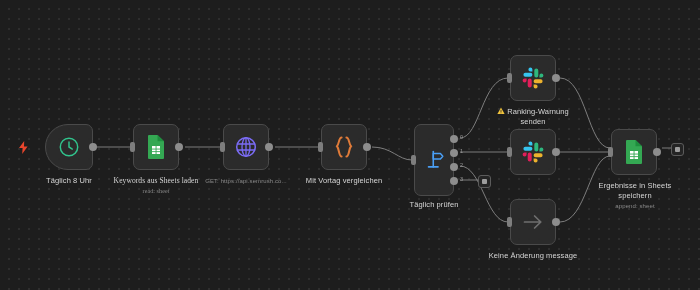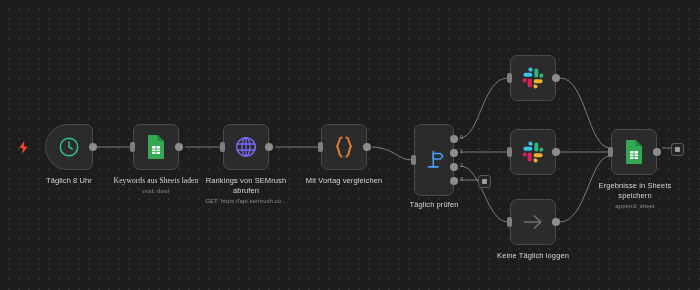--- a/index.html
+++ b/index.html
@@ -221,21 +221,20 @@
     <span>
       <svg class="icon-svg" width="24" height="24" viewBox="0 0 24 24" xmlns="http://www.w3.org/2000/svg">
         <circle cx="12" cy="12" r="9.3" fill="none" stroke="#7b6cf6" stroke-width="1.5"></circle>
         <ellipse cx="12" cy="12" rx="4" ry="9.3" fill="none" stroke="#7b6cf6" stroke-width="1.3"></ellipse>
         <path d="M2.9 9 H21.1 M2.9 15 H21.1 M12 2.7 V21.3" stroke="#7b6cf6" stroke-width="1.3"></path>
       </svg>
     </span>
     <span class="port out"></span>
   </div>
   <div class="label" style="left:196px; top:176px; width:100px;">
-    <span>Rankings von SEMrush abrufen</span>
     <span class="sublabel">GET: https://api.semrush.co...</span>
   </div>
 
   <div class="node" style="left:321px; top:124px;">
     <span class="port in"></span>
     <span>
       <svg class="icon-svg" width="22" height="24" viewBox="0 0 22 24" xmlns="http://www.w3.org/2000/svg">
         <path d="M8.6 2.5 C5.6 2.5 6.4 8.6 4 11.2 C6.4 13.8 5.6 21.5 8.6 21.5" fill="none" stroke="#e07b39" stroke-width="2" stroke-linecap="round"></path>
         <path d="M13.4 2.5 C16.4 2.5 15.6 8.6 18 11.2 C15.6 13.8 16.4 21.5 13.4 21.5" fill="none" stroke="#e07b39" stroke-width="2" stroke-linecap="round"></path>
       </svg>
@@ -281,20 +280,30 @@
     <span>
       <svg class="icon-svg" width="24" height="24" viewBox="0 0 24 24" xmlns="http://www.w3.org/2000/svg">
         <path d="M5.6 14.6a2 2 0 1 1-2-2h2z M6.7 14.6a2 2 0 0 1 4 0v5a2 2 0 1 1-4 0z" fill="#e01e5a"></path>
         <path d="M9.4 5.6a2 2 0 1 1 2-2v2z M9.4 6.7a2 2 0 0 1 0 4h-5a2 2 0 1 1 0-4z" fill="#36c5f0"></path>
         <path d="M18.4 9.4a2 2 0 1 1 2 2h-2z M17.3 9.4a2 2 0 0 1-4 0v-5a2 2 0 1 1 4 0z" fill="#2eb67d"></path>
         <path d="M14.6 18.4a2 2 0 1 1-2 2v-2z M14.6 17.3a2 2 0 0 1 0-4h5a2 2 0 1 1 0 4z" fill="#ecb22e"></path>
       </svg>
     </span>
     <span class="port out"></span>
   </div>
+  <div class="label" style="left:488px; top:107px; width:90px;">
+    <span class="label-inline-icon">
+      <svg class="icon-svg" width="8" height="8" viewBox="0 0 12 12" xmlns="http://www.w3.org/2000/svg">
+        <path d="M6 0.8 L11.4 10.6 H0.6 z" fill="#f2c43d"></path>
+        <rect x="5.4" y="4.2" width="1.2" height="3.4" fill="#2b2b2b"></rect>
+        <rect x="5.4" y="8.2" width="1.2" height="1.2" fill="#2b2b2b"></rect>
+      </svg>
+    </span><span>Ranking-Warnung senden</span>
+    <span class="sublabel">post: message</span>
+  </div>
 
   <div class="node" style="left:510px; top:129px;">
     <span class="port in"></span>
     <span>
       <svg class="icon-svg" width="24" height="24" viewBox="0 0 24 24" xmlns="http://www.w3.org/2000/svg">
         <path d="M5.6 14.6a2 2 0 1 1-2-2h2z M6.7 14.6a2 2 0 0 1 4 0v5a2 2 0 1 1-4 0z" fill="#e01e5a"></path>
         <path d="M9.4 5.6a2 2 0 1 1 2-2v2z M9.4 6.7a2 2 0 0 1 0 4h-5a2 2 0 1 1 0-4z" fill="#36c5f0"></path>
         <path d="M18.4 9.4a2 2 0 1 1 2 2h-2z M17.3 9.4a2 2 0 0 1-4 0v-5a2 2 0 1 1 4 0z" fill="#2eb67d"></path>
         <path d="M14.6 18.4a2 2 0 1 1-2 2v-2z M14.6 17.3a2 2 0 0 1 0-4h5a2 2 0 1 1 0 4z" fill="#ecb22e"></path>
       </svg>
@@ -305,21 +314,21 @@
   <div class="node" style="left:510px; top:199px;">
     <span class="port in"></span>
     <span>
       <svg class="icon-svg" width="24" height="24" viewBox="0 0 24 24" xmlns="http://www.w3.org/2000/svg">
         <path d="M3.5 12 H19.5 M13.6 6 L19.8 12 L13.6 18" fill="none" stroke="#6f6f6f" stroke-width="1.7" stroke-linecap="round" stroke-linejoin="round"></path>
       </svg>
     </span>
     <span class="port out"></span>
   </div>
   <div class="label" style="left:488px; top:251px; width:90px;">
-    <span>Keine Täglich loggen</span>
+    <span>Keine Änderung message</span>
   </div>
 
   <div class="node" style="left:611px; top:129px;">
     <span class="port in"></span>
     <span>
       <svg class="icon-svg" width="22" height="26" viewBox="0 0 20 26" xmlns="http://www.w3.org/2000/svg">
         <path d="M2 1 h9.5 L18 7.2 V24 a1 1 0 0 1 -1 1 H3 a1 1 0 0 1 -1 -1 V2 a1 1 0 0 1 1 -1 z" fill="#34a853"></path>
         <path d="M11.5 1 L18 7.2 h-6.5 z" fill="#1e8e3e"></path>
         <rect x="6" y="12" width="8" height="8" fill="#ffffff"></rect>
         <rect x="6" y="14.6" width="8" height="0.9" fill="#34a853"></rect>

